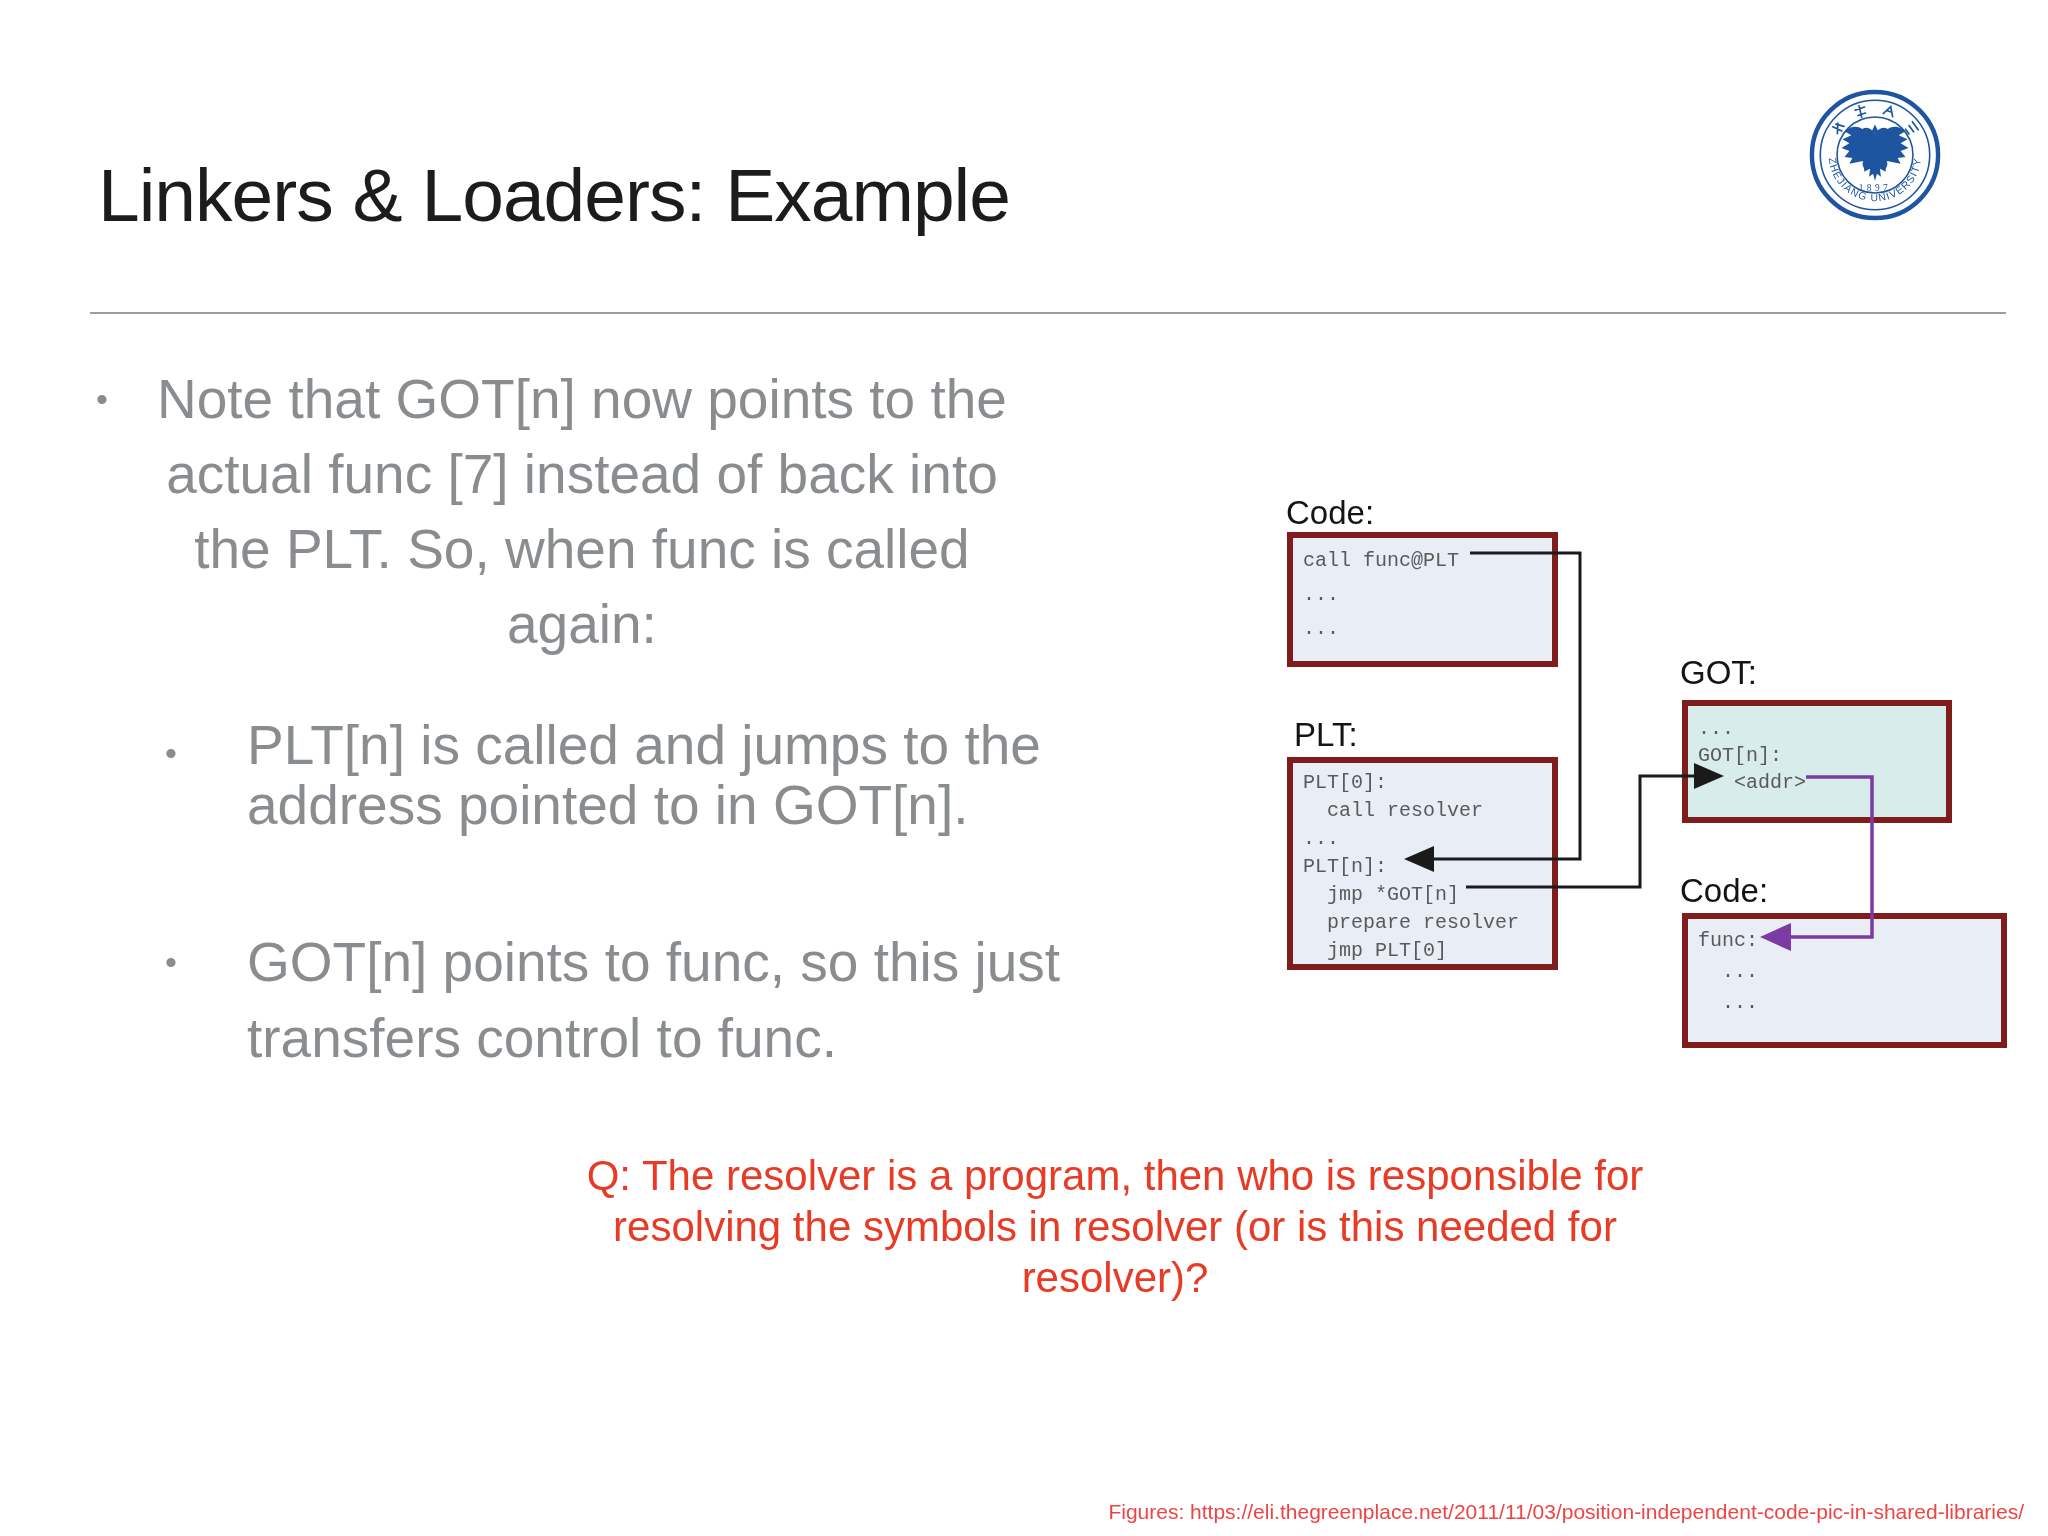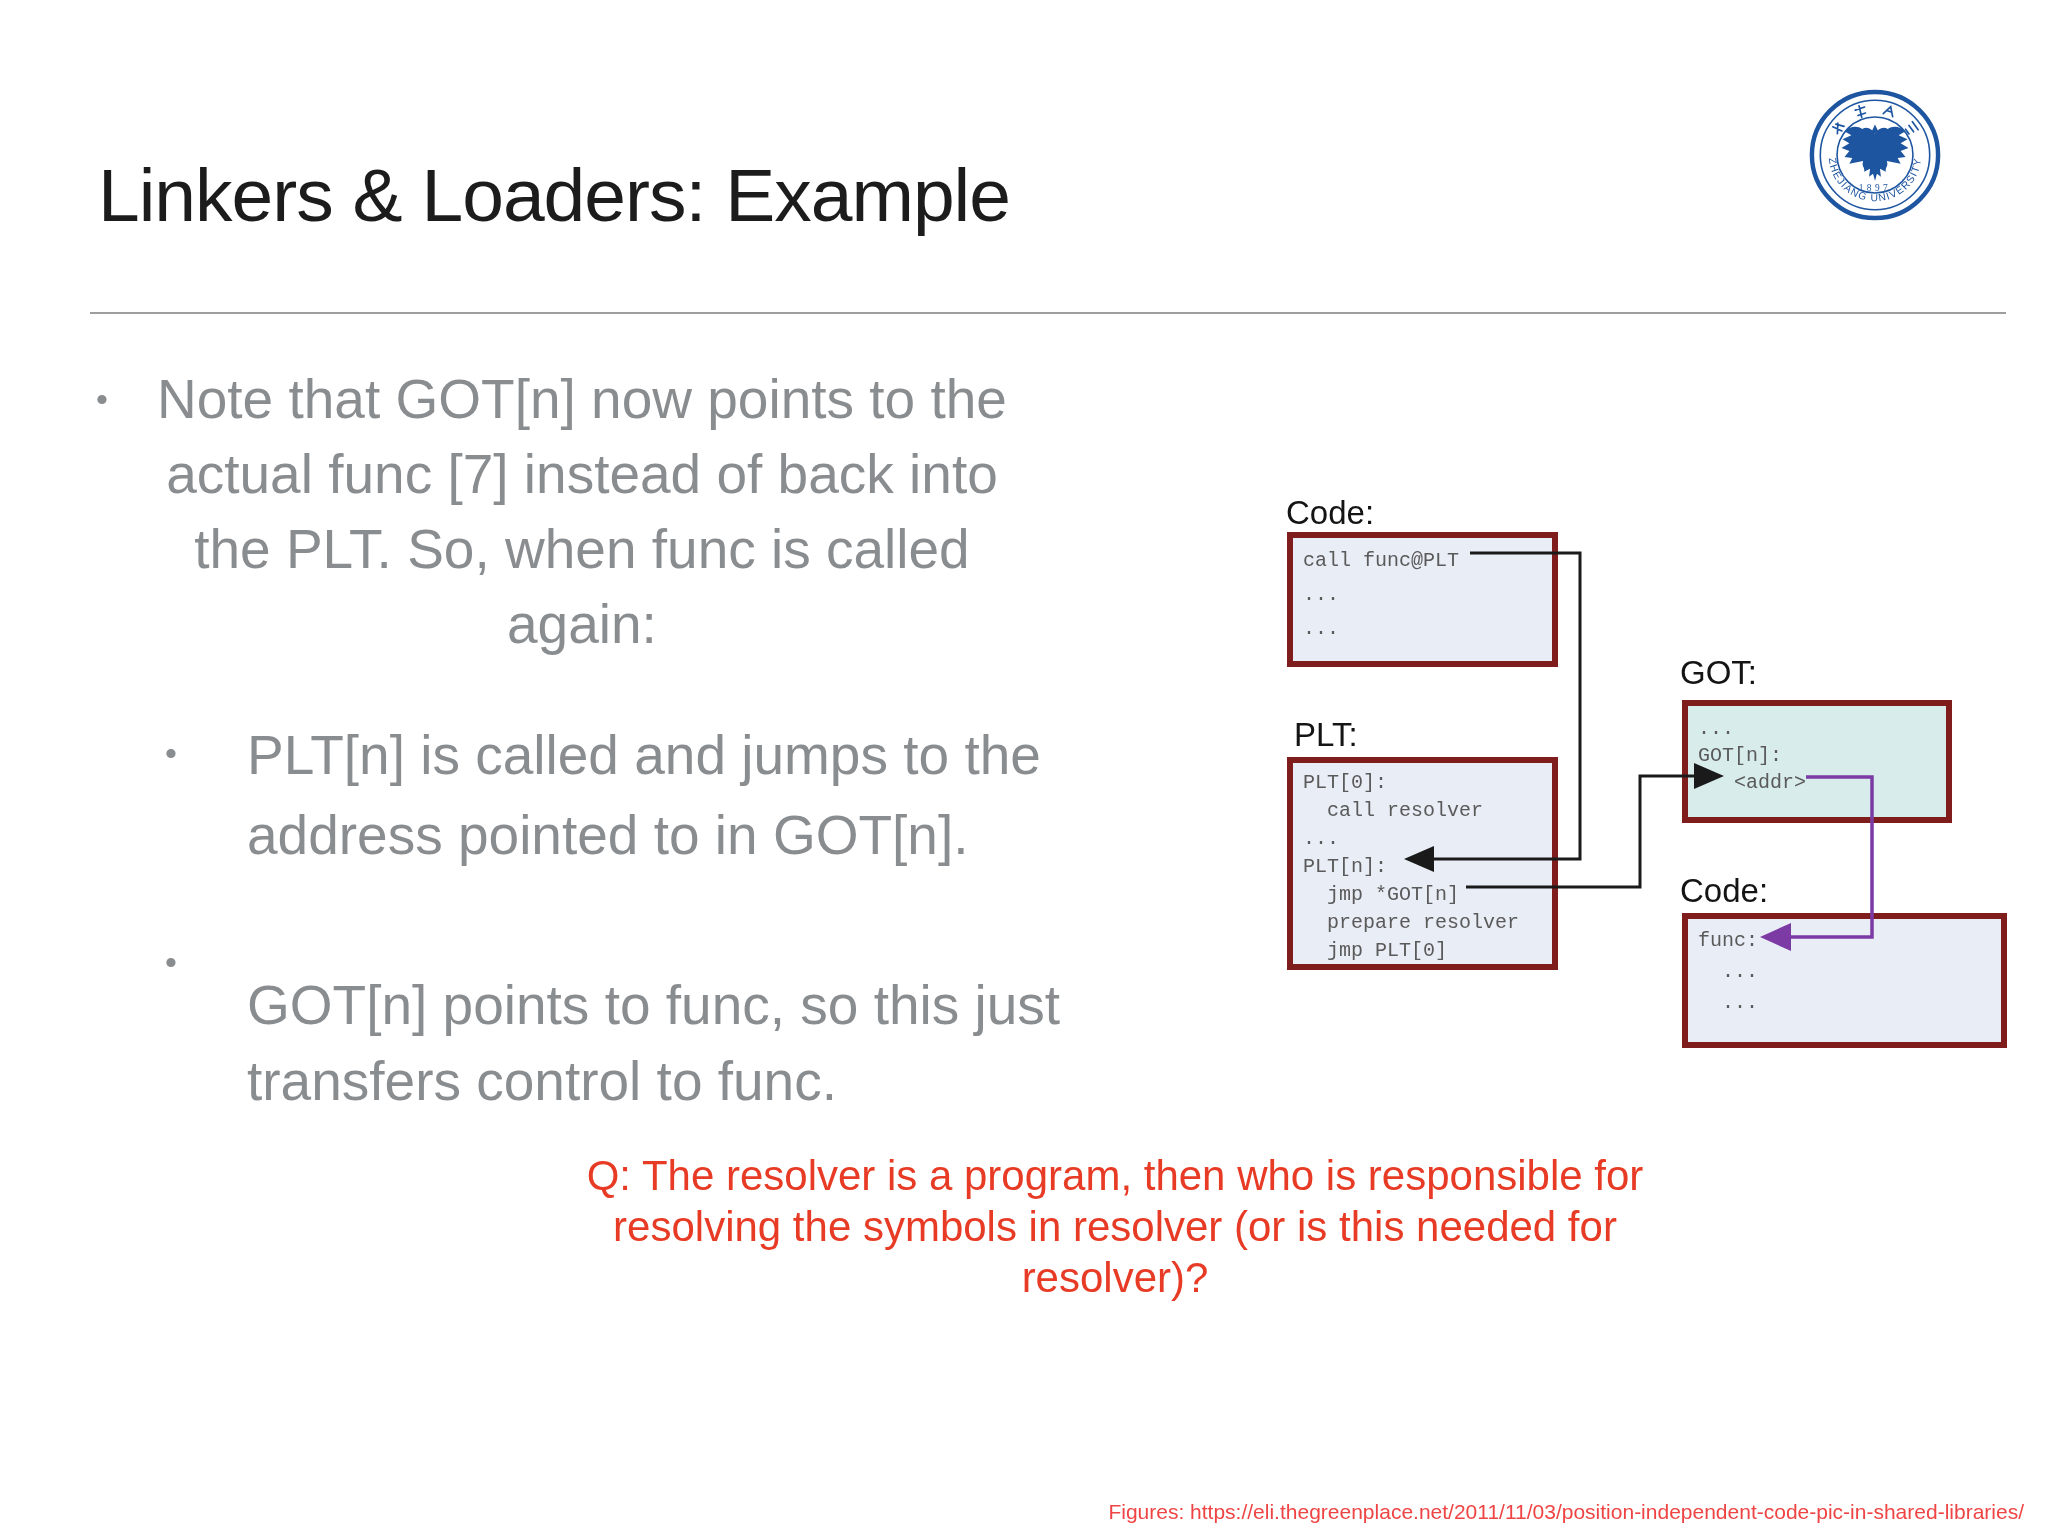--- a/index.html
+++ b/index.html
@@ -11,23 +11,23 @@
 
   
   .page-title { left:98px; top:155px; font-size:75px; line-height:80px; color:#1c1c1c; letter-spacing:-1px; }
   .title-rule { left:90px; top:312px; width:1916px; height:2px; background:#9c9ea0; }
 
   
   .bullet-marker { color:#8a8d90; font-size:34px; line-height:75px; }
   .body-text { color:#8a8d90; font-size:55px; line-height:75px; white-space:pre-line; }
   .main-bullet-text { left:157px; top:362px;text-align:center; }
   .main-bullet-marker { left:96px; top:362px; }
-  .sub1-text { left:247px; top:715px; line-height:80px; }
+  .sub1-text { left:247px; top:715px; line-height:60px; }
   .sub1-marker { left:165px; top:716px; }
-  .sub2-text { left:247px; top:924px; line-height:76px;margin-top:43px; }
+  .sub2-text { left:247px; top:924px; line-height:76px; }
   .sub2-marker { left:165px; top:925px; }
 
   
   .question-text { left:452px; top:1150px; width:1326px; text-align:center;
     font-size:42px; line-height:51px; color:#e73b25; white-space:pre-line; }
   .further-reading { left:165px; top:1366px; font-size:40px; color:#e73b25; white-space:nowrap; }
 
   
   .figures-credit { right:24px; top:1500px; font-size:21px; color:#ef4444; }
 

